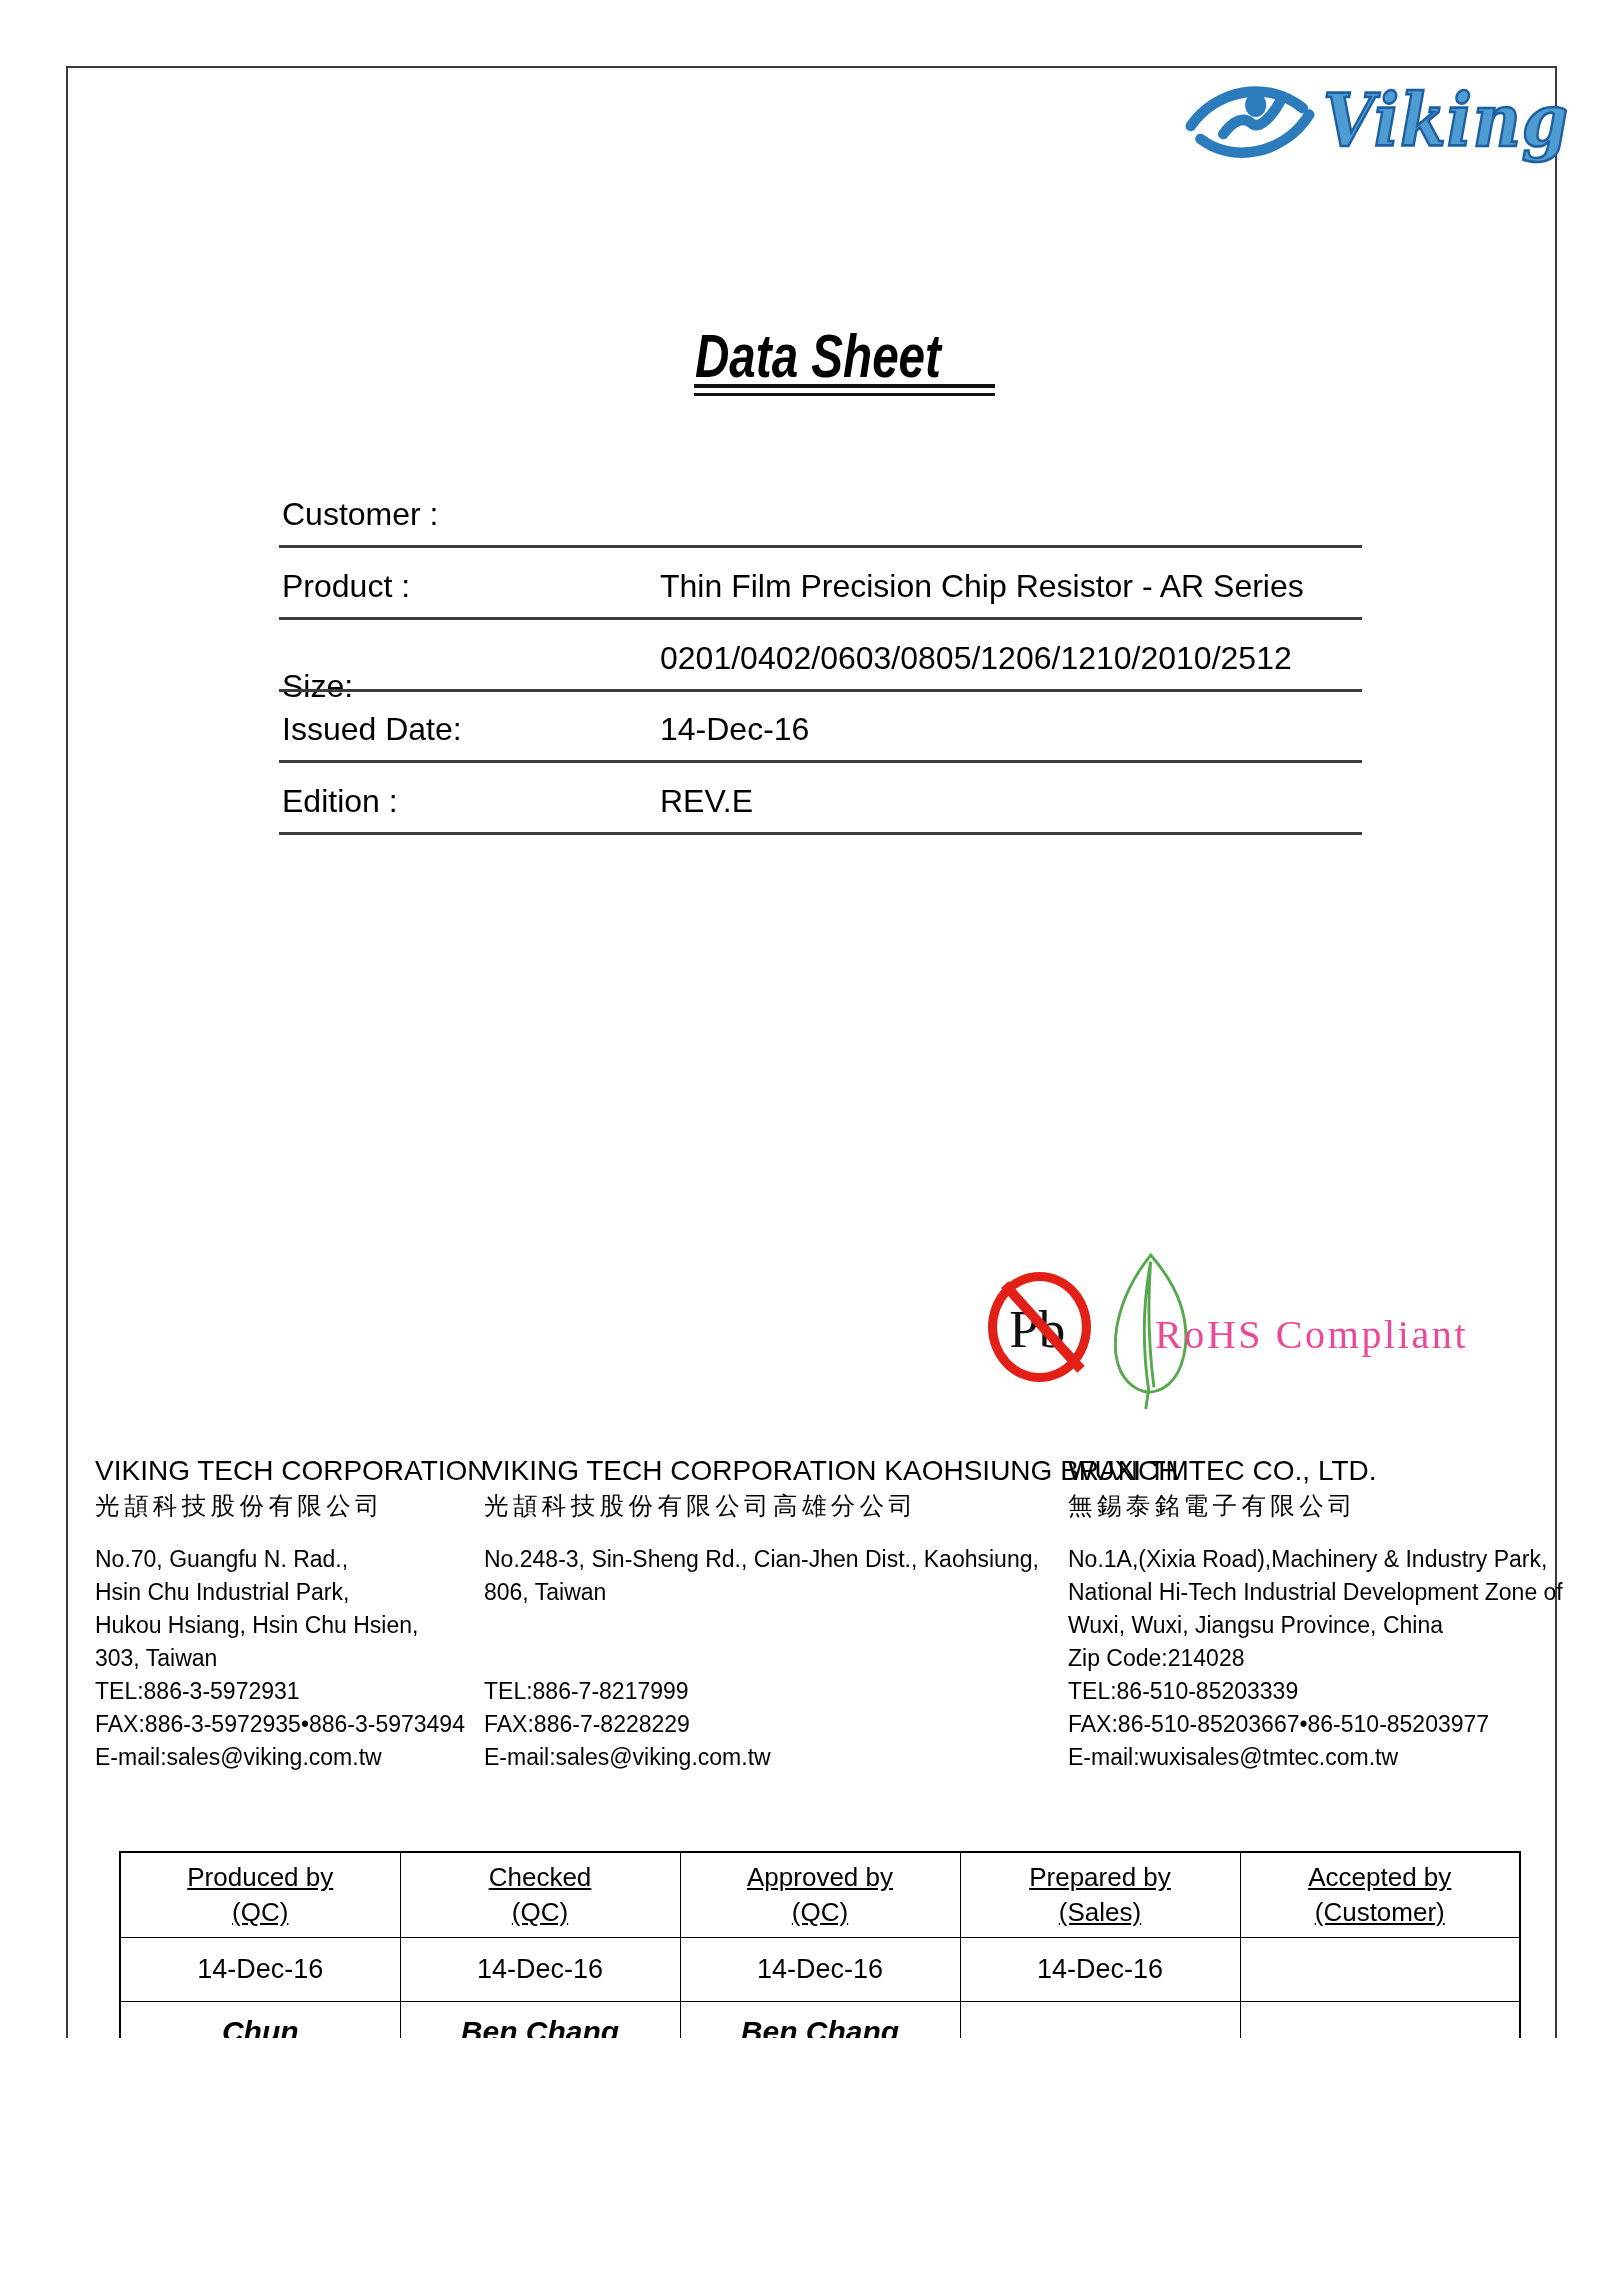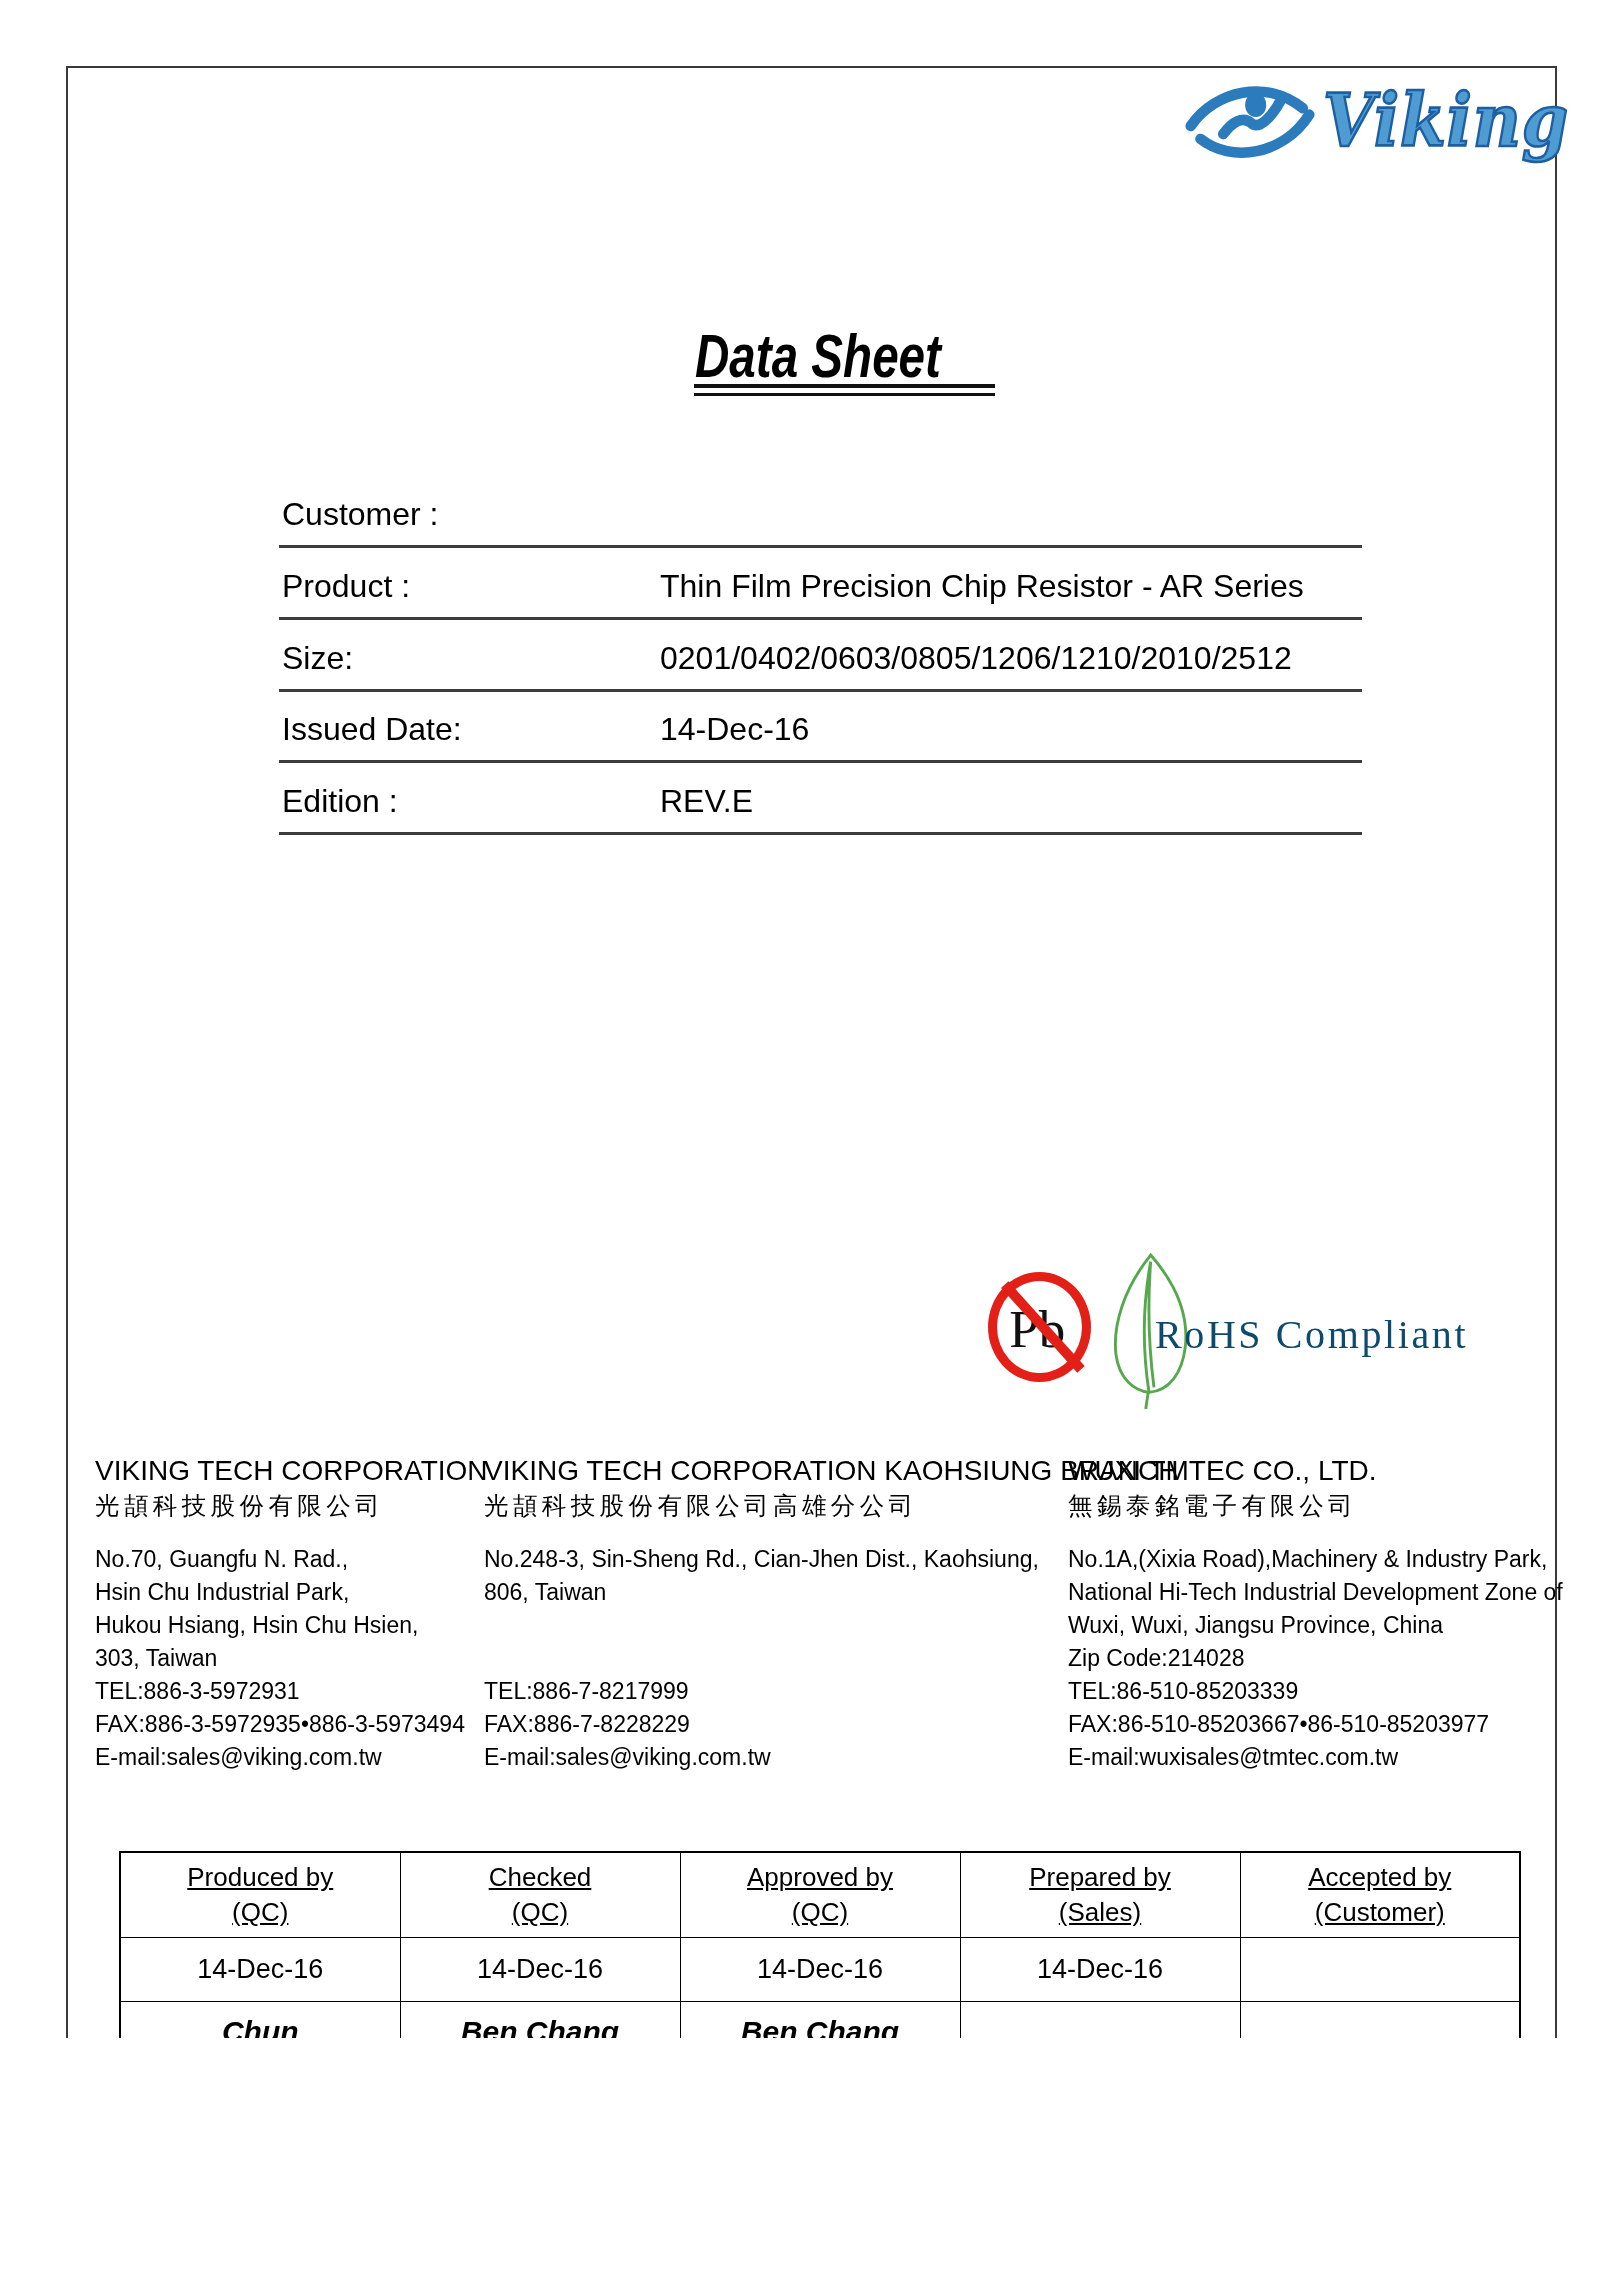--- a/index.html
+++ b/index.html
@@ -29,21 +29,21 @@
 
   
   .pb-ban{position:absolute;left:988px;top:1272px;width:103px;height:110px;
           border:9.6px solid #e32017;border-radius:50%;box-sizing:border-box;}
   .pb-text{position:absolute;left:50%;top:52%;transform:translate(-54%,-50%);
            font-family:"Liberation Serif",serif;font-size:53px;color:#111;}
   .pb-slash{position:absolute;left:-11.4px;top:41px;width:114px;height:9.6px;background:#e32017;
             transform:rotate(48deg);transform-origin:center;}
   .leaf{position:absolute;left:1106px;top:1248px;}
   .rohs-text{position:absolute;left:1155px;top:1311px;font-family:"Liberation Serif","DejaVu Serif",serif;
-             font-size:40px;color:#0c4a6e;letter-spacing:2.6px;white-space:nowrap;}
+             font-size:40px;color:#ec4899;letter-spacing:2.6px;white-space:nowrap;}
 
   
   .company{position:absolute;top:1454px;}
   .company.c0{left:95px;width:394px;}
   .company.c1{left:484px;width:569px;}
   .company.c2{left:1068px;width:491px;}
   .company-name{font-size:28px;line-height:33px;white-space:nowrap;}
   .company-zh{font-size:24.5px;line-height:33px;letter-spacing:4.4px;margin-top:1.8px;}
   .company-addr{margin-top:21px;}
   .addr-line{font-size:23px;line-height:33px;min-height:33px;white-space:nowrap;}
@@ -83,21 +83,21 @@
   <div class="title-line l2"></div>
 
   <div class="field-label" style="top:496px">Customer :</div>
   <div class="field-value" style="top:496px"></div>
   <div class="field-line" style="top:545px"></div>
 
   <div class="field-label" style="top:568px">Product :</div>
   <div class="field-value" style="top:568px">Thin Film Precision Chip Resistor - AR Series</div>
   <div class="field-line" style="top:617px"></div>
 
-  <div class="field-label" style="top:640px">Size:</div>
+  <div class="field-label" style="top:668px">Size:</div>
   <div class="field-value" style="top:640px">0201/0402/0603/0805/1206/1210/2010/2512</div>
   <div class="field-line" style="top:689px"></div>
 
   <div class="field-label" style="top:711px">Issued Date:</div>
   <div class="field-value" style="top:711px">14-Dec-16</div>
   <div class="field-line" style="top:760px"></div>
 
   <div class="field-label" style="top:783px">Edition :</div>
   <div class="field-value" style="top:783px">REV.E</div>
   <div class="field-line" style="top:832px"></div>

